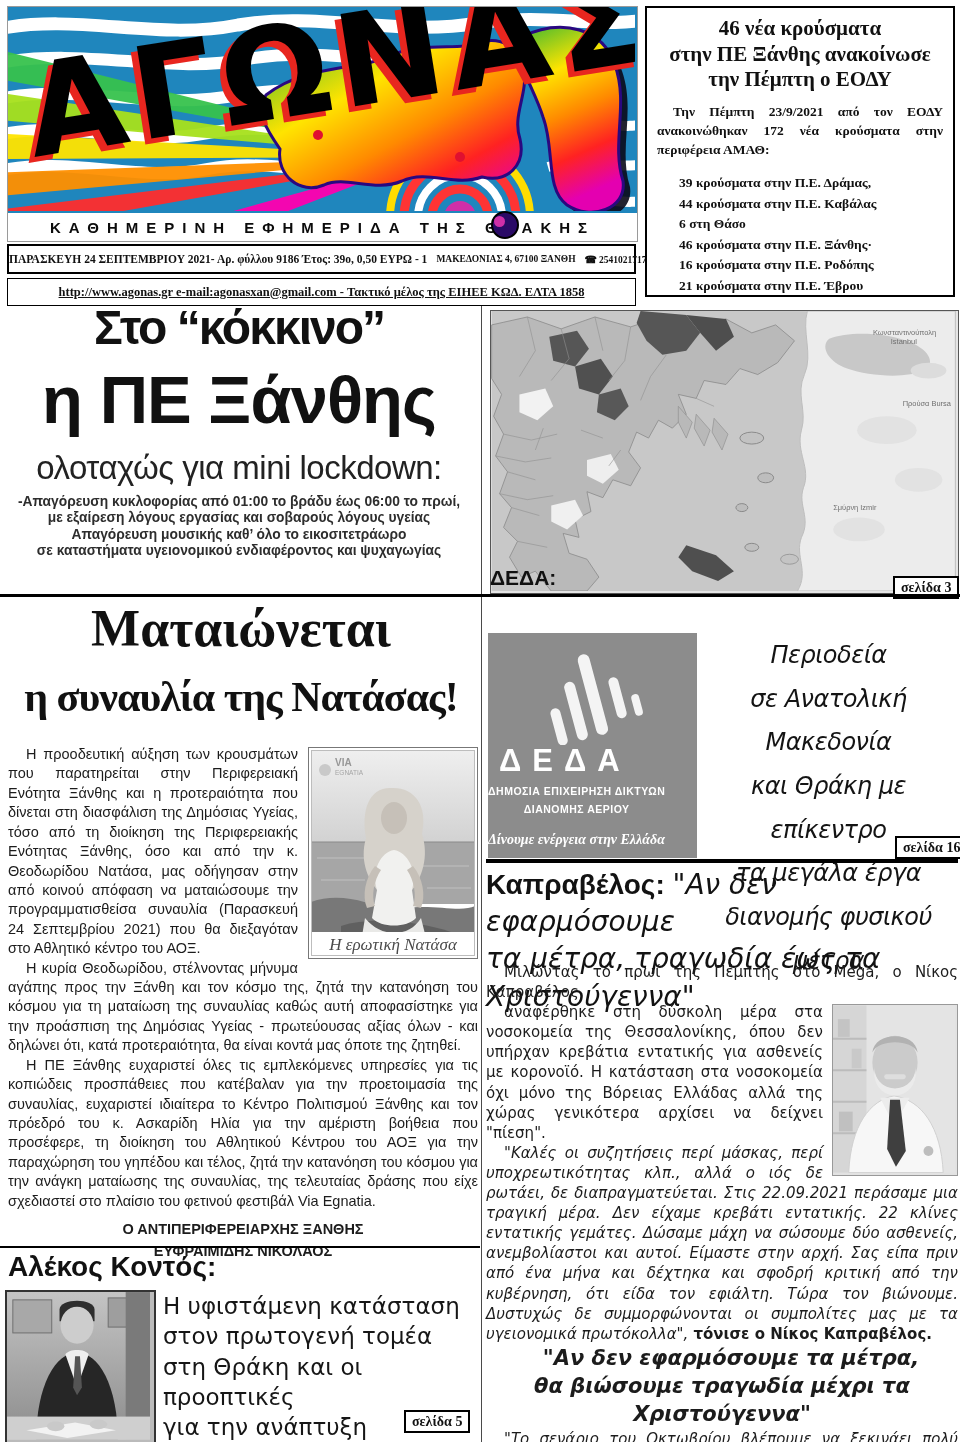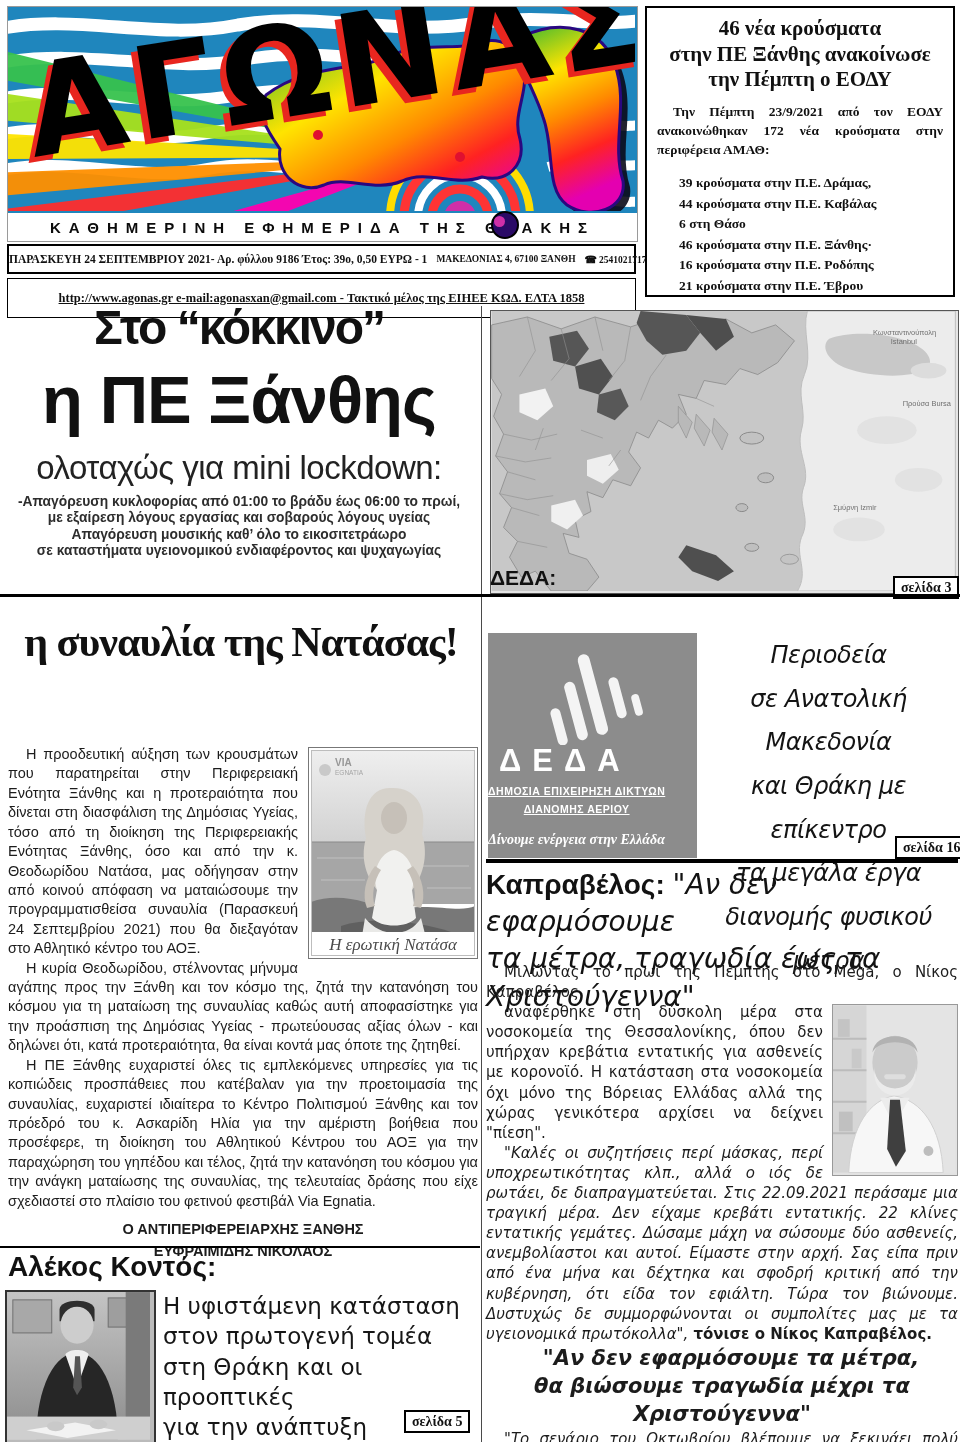--- a/index.html
+++ b/index.html
@@ -16,21 +16,21 @@
   .tag-dot{position:absolute;right:118px;bottom:2px;width:24px;height:24px;border-radius:50%;
            background:#2a0a66;border:2px solid #000;}
   .tag-dot2{position:absolute;right:132px;bottom:14px;width:11px;height:11px;border-radius:50%;background:#cf2fa8;}
 
   .date-box{left:7px;top:244px;width:629px;height:30px;border:2px solid #000;background:#fff;
             display:flex;align-items:center;justify-content:flex-start;gap:9px;box-sizing:border-box;}
   .date-main{font:700 11.5px "Liberation Serif",serif;white-space:nowrap;}
   .date-addr,.date-phone{font:700 9.5px "Liberation Serif",serif;white-space:nowrap;}
   .phone-icon{font-size:10px;margin-right:2px;}
 
-  .url-box{left:7px;top:278px;width:629px;height:40px;border:1px solid #000;background:#fff;
+  .url-box{left:7px;top:278px;width:629px;height:28px;border:1px solid #000;background:#fff;
            display:flex;align-items:center;justify-content:center;box-sizing:border-box;}
   .url-box span{font:700 12.5px "Liberation Serif",serif;text-decoration:underline;white-space:nowrap;}
 
   .covid-box{left:645px;top:6px;width:310px;height:291px;border:2px solid #000;background:#fff;
              box-sizing:border-box;padding:8px 10px 0 10px;font-family:"Liberation Serif",serif;}
   .covid-title{text-align:center;font-weight:700;font-size:21px;line-height:1.22;}
   .covid-intro{margin-top:10px;font-weight:700;font-size:13.5px;line-height:1.4;text-align:justify;text-indent:16px;}
   .covid-list{margin-top:2px;padding-left:22px;}
   .covid-list div{font-weight:700;font-size:13.5px;line-height:1.52;}
 
@@ -65,21 +65,21 @@
   .kontos-kicker{left:8px;top:1251px;font-size:28px;font-weight:700;}
   .kontos-photo{left:5px;top:1290px;width:147px;height:152px;border:2px solid #333;background:#bbb;}
   .kontos-head{left:163px;top:1291px;width:312px;}
   .kontos-head div{font-family:"DejaVu Sans",sans-serif;font-size:23px;font-weight:400;line-height:1.32;color:#161616;}
 
   
   .deda-kicker{left:490px;top:566px;font-size:21px;font-weight:700;}
   .deda-logo{left:488px;top:633px;width:209px;height:225px;background:#8c8c8c;box-sizing:border-box;
              display:flex;flex-direction:column;align-items:flex-start;padding-top:12px;}
   .deda-name{color:#fff;font-size:31px;font-weight:700;letter-spacing:11px;text-indent:11px;line-height:1;}
-  .deda-sub{color:#fff;font-size:10.5px;font-weight:700;letter-spacing:0.5px;margin-top:7px;text-align:center;line-height:1.7;text-decoration:underline;}
+  .deda-sub{color:#fff;font-size:10.5px;font-weight:700;letter-spacing:0.5px;margin-top:7px;text-align:center;line-height:1.7;}
   .deda-tag{color:#fff;font:700 italic 14px "Liberation Serif",serif;margin-top:auto;padding-bottom:10px;}
   .deda-head{left:700px;top:634px;width:257px;text-align:center;}
   .deda-head div{font-style:italic;font-size:24px;font-weight:400;line-height:1.82;color:#141414;
                  font-family:"DejaVu Sans",sans-serif;letter-spacing:-0.5px;}
 
   
   .kap-head{left:486px;top:866px;width:472px;font-size:28px;line-height:1.33;color:#121212;}
   .kap-head .kick{font-weight:700;font-style:normal;}
   .kap-head .q{font-weight:400;font-style:italic;font-family:"DejaVu Sans",sans-serif;}
   .kap-body{left:486px;top:962px;width:472px;font-size:15px;line-height:1.34;text-align:justify;color:#1c1c1c;
@@ -227,20 +227,21 @@
       <text x="402" y="33" font-size="7.5" fill="#6f6f6f">Istanbul</text>
       <text x="414" y="96" font-size="7.5" fill="#6f6f6f">Προύσα Bursa</text>
       <text x="344" y="200" font-size="7.5" fill="#6f6f6f">Σμύρνη Izmir</text>
     </svg>
   </div>
   <div class="badge" style="left:893px;top:576px;">σελίδα 3</div>
 
   <div class="abs rule-main"></div>
 
   <div class="abs natasa-head">
+    <div class="natasa-h1">Ματαιώνεται</div>
     <div class="natasa-h2">η συναυλία της Νατάσας!</div>
   </div>
 
   <div class="abs natasa-body">
     <div class="natasa-photo">
       <svg width="164" height="206" viewBox="0 0 164 206">
         <defs>
           <linearGradient id="sky" x1="0" y1="0" x2="0" y2="1">
             <stop offset="0" stop-color="#efefef"></stop>
               <stop offset="1" stop-color="#d2d2d2"></stop>

